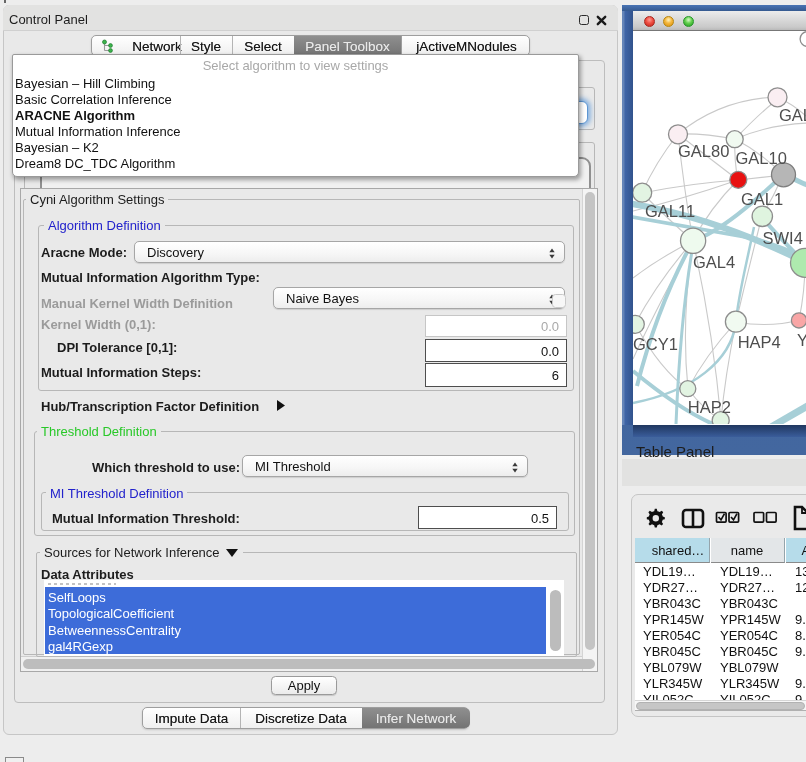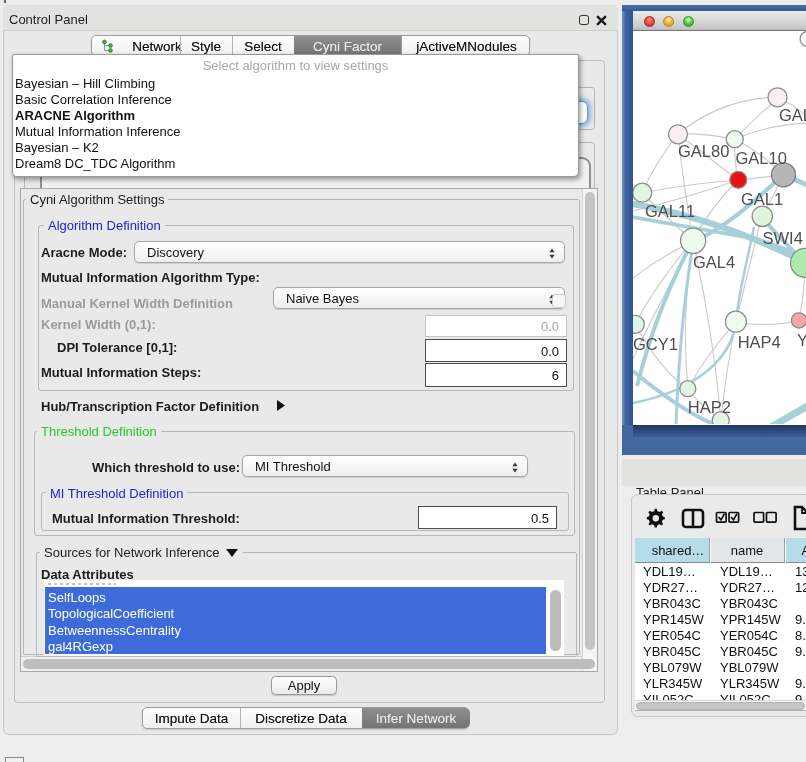--- a/index.html
+++ b/index.html
@@ -42,21 +42,21 @@
 
 <div class="gbox" style="left:24px;top:142px;width:571px;height:60px;"></div>
 <div class="abs" style="left:40px;top:157px;width:551px;height:50px;background:#f1f1f1;border:2px solid #909090;border-radius:9px;"></div>
 
 <div class="seg" style="left:91px;top:35px;width:439px;height:21px;">
   <div class="segi" style="left:16px;width:88px;padding-left:10px;">Network</div>
   <div class="segsep" style="left:88px;"></div>
   <div class="segi" style="left:88px;width:52px;">Style</div>
   <div class="segsep" style="left:140px;"></div>
   <div class="segi" style="left:140px;width:62px;">Select</div>
-  <div class="segi segsel" style="left:202px;width:107px;">Cyni Factor</div>
+  <div class="segi segsel" style="left:202px;width:107px;">Panel Toolbox</div>
   <div class="segi" style="left:309px;width:130px;border-left:1px solid #9e9e9e;border-radius:0 5px 5px 0;">jActiveMNodules</div>
   <svg class="abs" style="left:9px;top:2.5px;" width="13" height="14" viewBox="0 0 13 14">
     <path d="M3.5 3 L3.5 11.5 M3.5 6.5 L9.5 6.5 M3.5 11.5 L9.5 11.5" stroke="#999" stroke-width="1.1" fill="none"></path>
     <circle cx="3.5" cy="3" r="2" fill="#3cb44c" stroke="#1e7a2e" stroke-width="0.7"></circle>
     <circle cx="9.5" cy="6.5" r="1.9" fill="#3cb44c" stroke="#1e7a2e" stroke-width="0.7"></circle>
     <circle cx="9.5" cy="11.5" r="1.9" fill="#3cb44c" stroke="#1e7a2e" stroke-width="0.7"></circle>
   </svg>
 </div>
 
 <div class="abs" style="left:20px;top:188px;width:578px;height:484px;border:1px solid #a8a8a8;background:#e9e9e9;"></div>
@@ -238,21 +238,21 @@
     <text x="60" y="238">GAL4</text>
     <text x="0" y="319.5">GCY1</text>
     <text x="104.7" y="318">HAP4</text>
     <text x="164" y="315.5">Y</text>
     <text x="54.8" y="382.5">HAP2</text>
   </g>
 </svg>
 </div>
 
 <div class="abs" style="left:622px;top:458.5px;width:184px;height:27px;background:#e2e2e1;"></div>
-<div class="abs" style="left:636px;top:485px;font-size:13px;color:#1d1d1d;">Table Panel</div>
+<div class="abs" style="left:636px;top:443px;font-size:15px;color:#1d1d1d;">Table Panel</div>
 <div class="abs" style="left:630.5px;top:494px;width:182px;height:223px;background:#eaeaea;border:1px solid #c5c5c5;border-radius:7px;"></div>
 
 <svg class="abs" style="left:646px;top:508px;" width="20" height="21" viewBox="0 0 20 20">
   <path fill="#111" d="M10 0 L12 0 L12.6 2.4 A8 8 0 0 1 14.8 3.3 L17 2 L18.4 3.4 L17.1 5.6 A8 8 0 0 1 18 7.8 L20 8.4 L20 10.4 L17.9 11 A8 8 0 0 1 17 13.2 L18.3 15.3 L16.9 16.7 L14.8 15.5 A8 8 0 0 1 12.6 16.4 L12 18.7 L10 18.7 L9.4 16.4 A8 8 0 0 1 7.2 15.5 L5.1 16.7 L3.7 15.3 L5 13.2 A8 8 0 0 1 4.1 11 L2 10.4 L2 8.4 L4 7.8 A8 8 0 0 1 4.9 5.6 L3.6 3.4 L5 2 L7.2 3.3 A8 8 0 0 1 9.4 2.4 Z M11 6.2 A3.2 3.2 0 1 0 11 12.6 A3.2 3.2 0 1 0 11 6.2 Z" transform="translate(-1.2,0.3)"></path>
 </svg>
 <svg class="abs" style="left:681px;top:508px;" width="24" height="21" viewBox="0 0 24 21">
   <rect x="2" y="2" width="20" height="17" rx="3" fill="none" stroke="#111" stroke-width="2.6"></rect>
   <line x1="12" y1="2" x2="12" y2="19" stroke="#111" stroke-width="2.6"></line>
 </svg>
 <svg class="abs" style="left:715px;top:511px;" width="65" height="13" viewBox="0 0 65 13">

